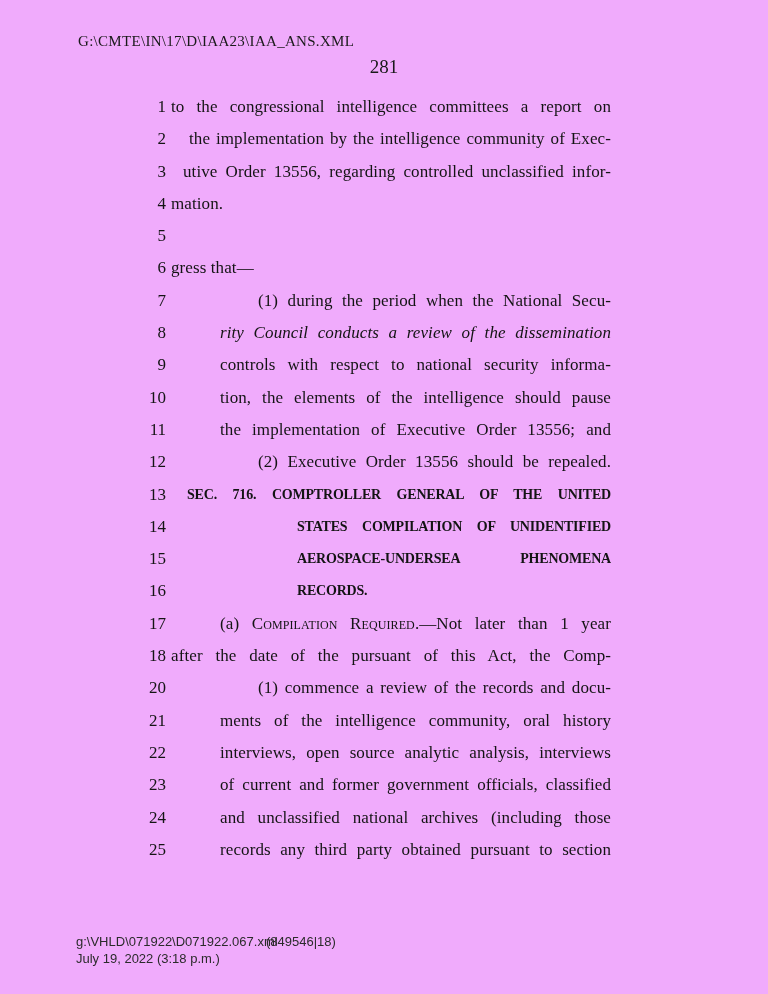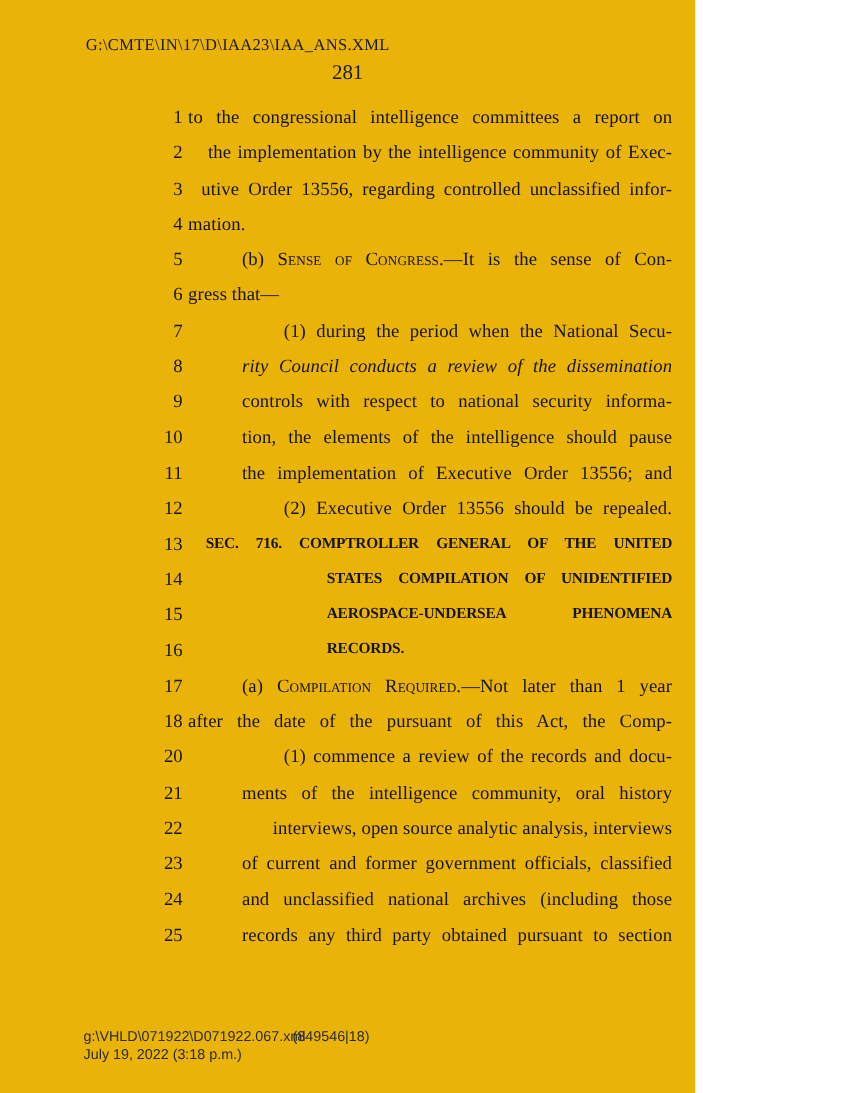--- a/index.html
+++ b/index.html
@@ -2,23 +2,23 @@
 <html><head>
 <meta charset="utf-8">
 <style>
   html, body {
     margin: 0;
     padding: 0;
     background: #ffffff;
   }
   .page {
     position: relative;
-    width: 632px;
+    width: 768px;
     height: 994px;
-    background: #eab308;
+    background: #f0abfc;
     overflow: hidden;
     color: #141414;
   }
   .doc-header {
     position: absolute;
     left: 78px;
     top: 33px;
     font-family: "Liberation Serif", serif;
     font-size: 15px;
     letter-spacing: 0.3px;
@@ -120,21 +120,20 @@
       <div class="line">
         <span class="lnum">3</span>
         <span class="ltext just" style="left: 171px; margin-left: 12px;"><span>utive Order 13556, regarding controlled unclassified infor-</span></span>
       </div>
       <div class="line">
         <span class="lnum">4</span>
         <span class="ltext" style="left: 171px;"><span>mation.</span></span>
       </div>
       <div class="line">
         <span class="lnum">5</span>
-        <span class="ltext just" style="left: 220px;"><span>(b) </span><span class="sc">Sense of Congress</span><span>.—It is the sense of Con-</span></span>
       </div>
       <div class="line">
         <span class="lnum">6</span>
         <span class="ltext" style="left: 171px;"><span>gress that—</span></span>
       </div>
       <div class="line">
         <span class="lnum">7</span>
         <span class="ltext just" style="left: 258px;"><span>(1) during the period when the National Secu-</span></span>
       </div>
       <div class="line">
@@ -184,21 +183,21 @@
       <div class="line">
         <span class="lnum">20</span>
         <span class="ltext just" style="left: 258px;"><span>(1) commence a review of the records and docu-</span></span>
       </div>
       <div class="line">
         <span class="lnum">21</span>
         <span class="ltext just" style="left: 220px;"><span>ments of the intelligence community, oral history</span></span>
       </div>
       <div class="line">
         <span class="lnum">22</span>
-        <span class="ltext just" style="left: 220px; margin-left: 28px;"><span>interviews, open source analytic analysis, interviews</span></span>
+        <span class="ltext just" style="left: 220px;"><span>interviews, open source analytic analysis, interviews</span></span>
       </div>
       <div class="line">
         <span class="lnum">23</span>
         <span class="ltext just" style="left: 220px;"><span>of current and former government officials, classified</span></span>
       </div>
       <div class="line">
         <span class="lnum">24</span>
         <span class="ltext just" style="left: 220px;"><span>and unclassified national archives (including those</span></span>
       </div>
       <div class="line">

